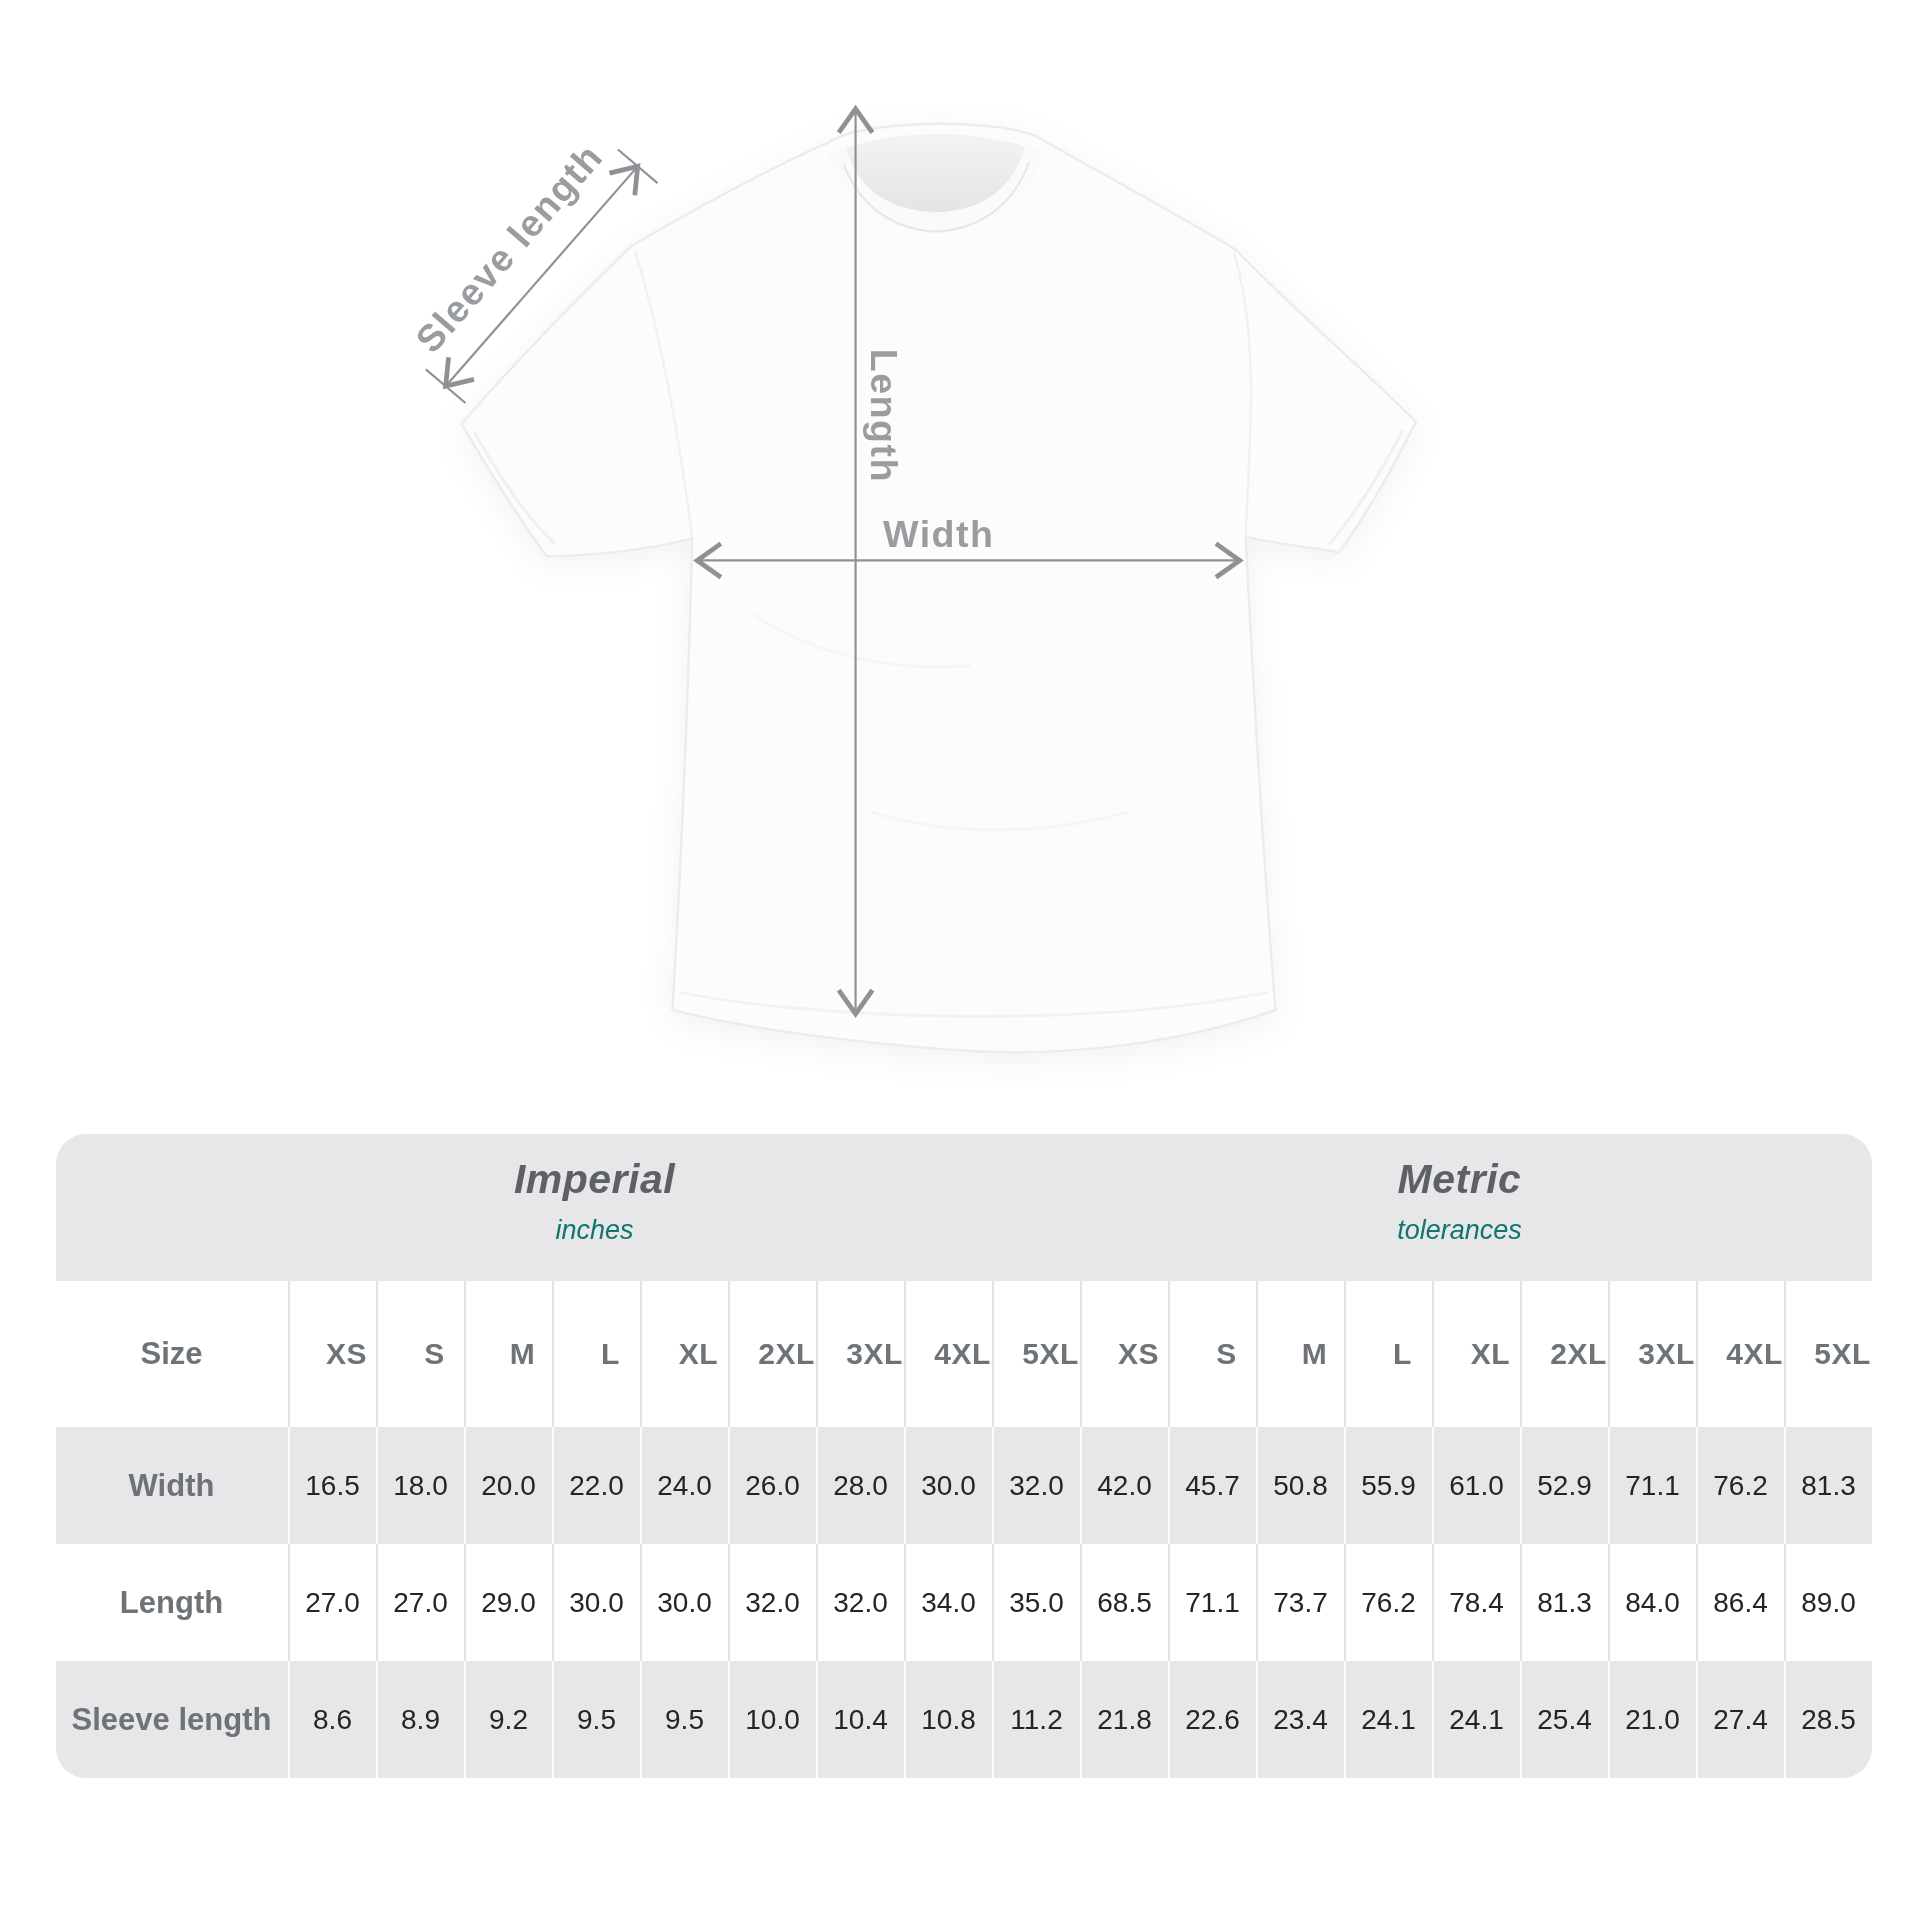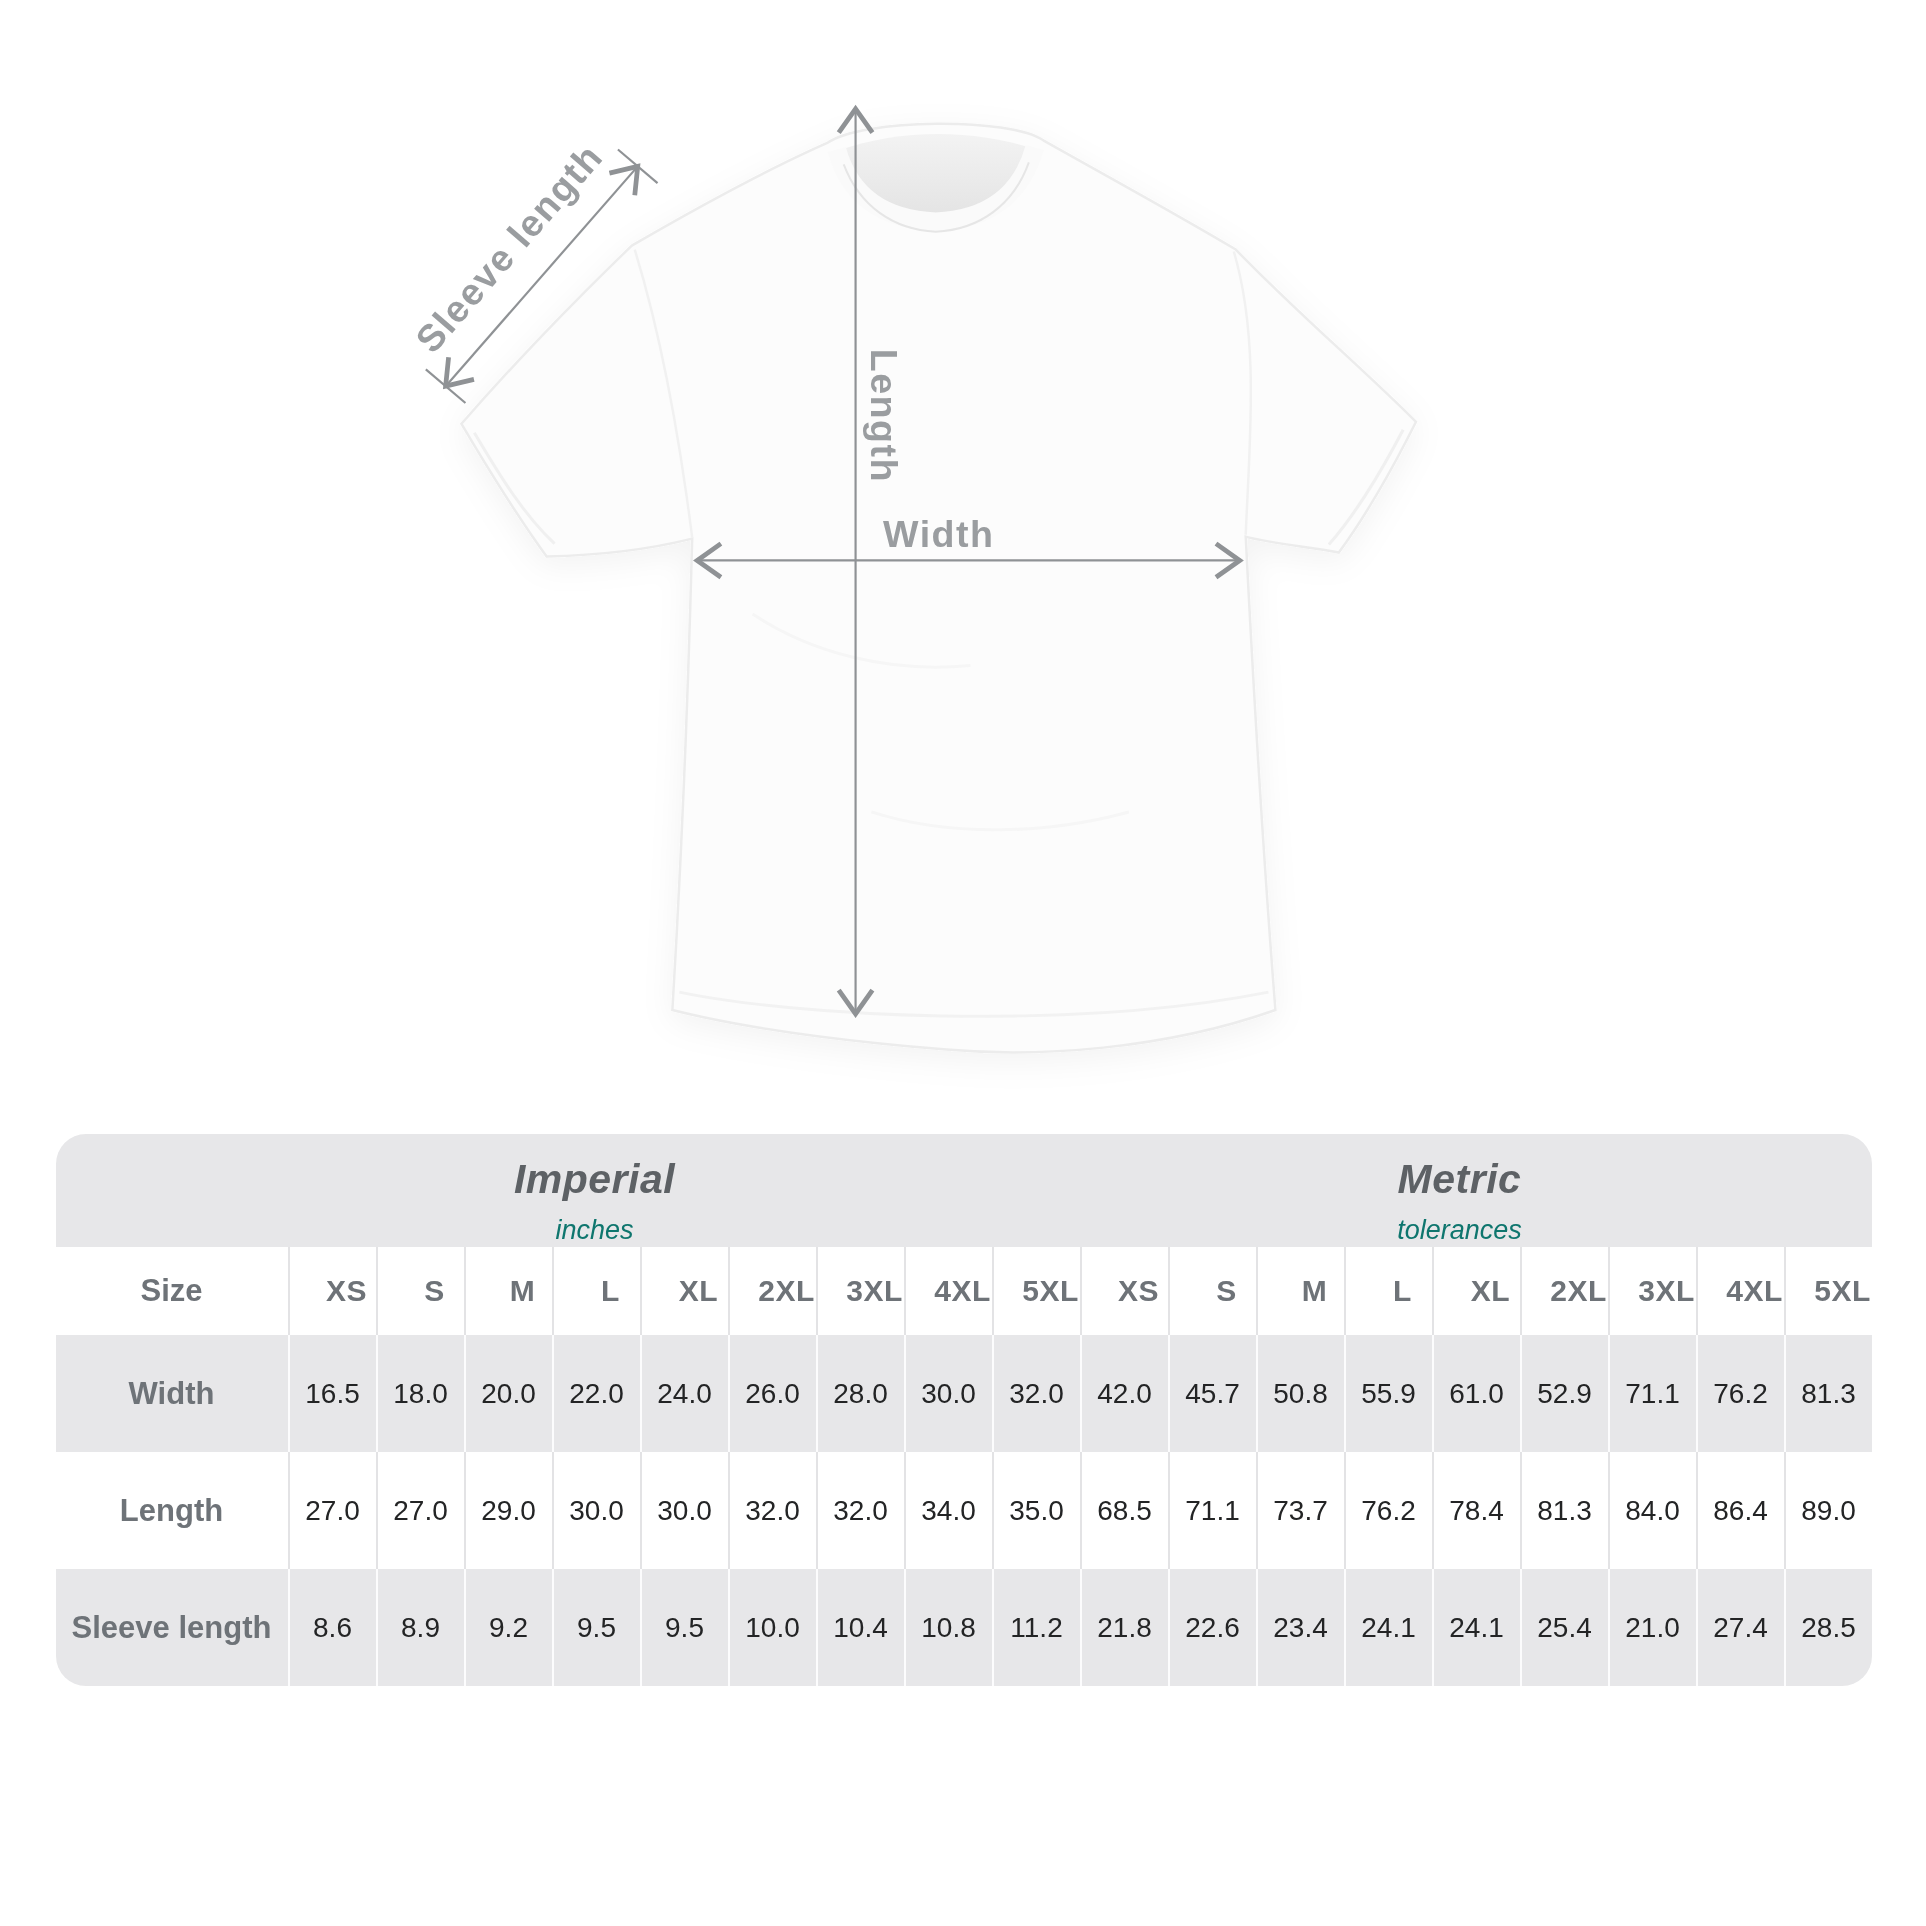--- a/index.html
+++ b/index.html
@@ -9,28 +9,28 @@
   .diagram{position:relative;width:1927px;height:1109px;}
   .diagram svg{display:block;}
   
   .title{margin:34px 0 0 0;text-align:center;font-size:47px;font-weight:700;
          color:var(--title-text,#2c2e30);letter-spacing:0.5px;}
   .subtitle{margin:16px 0 0 0;text-align:center;font-size:27px;font-style:italic;
             color:var(--subtitle-text,#5a5d5f);}
   
   .card{position:relative;width:1816px;margin:25px auto 0 auto;
         background:var(--card-bg,#e7e7e9);border-radius:30px;overflow:hidden;}
-  .unit-band{position:relative;height:113px;}
+  .unit-band{position:relative;height:147px;}
   .unit-group{position:absolute;top:22px;transform:translateX(-50%);text-align:center;}
   .unit-group.imperial{left:539px;}
   .unit-group.metric{left:1404px;}
   .unit-label{font-size:41px;font-weight:700;font-style:italic;color:#5d6165;letter-spacing:0.5px;}
   .unit-sub{font-size:27px;font-style:italic;color:#0f766e;margin-top:12px;}
   .trow{display:grid;grid-template-columns:232px repeat(18,1fr);height:117px;}
-  .trow.header-row{height:88px;}
+  .trow.header-row{height:146px;}
   .trow.white{background:#ffffff;--sep:#e3e3e5;}
   .trow.shaded{background:transparent;--sep:#fcfcfd;}
   .cell{display:flex;align-items:center;justify-content:center;box-sizing:border-box;}
   .trow .cell + .cell{border-left:2px solid var(--sep,#e3e3e5);}
   .cell.head{font-size:30px;font-weight:700;color:var(--label-text,#6e7378);letter-spacing:0.5px;padding-left:28px;}
   .cell.label-cell{font-size:31px;font-weight:700;color:var(--label-text,#6e7378);}
   .cell.val{font-size:28px;color:var(--value-text,#232425);}
 </style>
 </head>
 <body>

